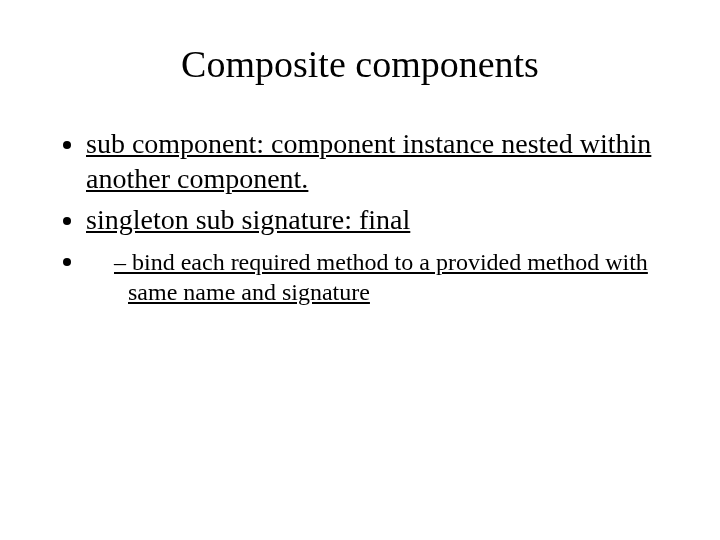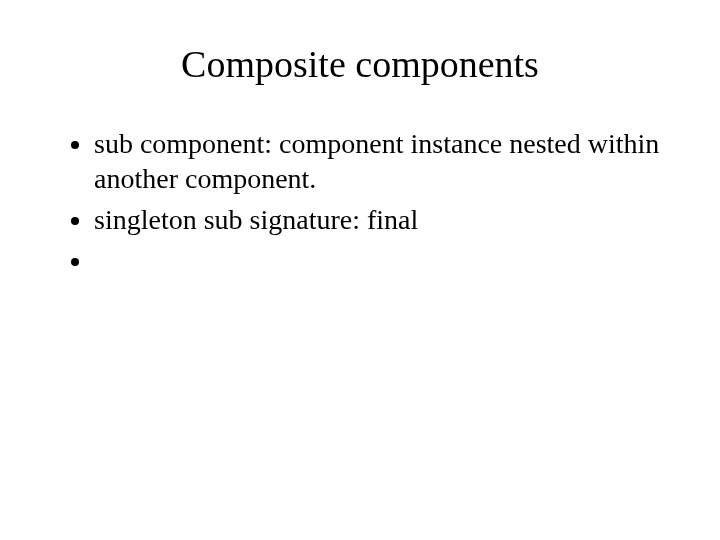--- a/index.html
+++ b/index.html
@@ -20,22 +20,23 @@
   .title {
     text-align: center;
     font-size: 38px;
     font-weight: normal;
     margin: 12px 0 40px 0;
   }
   ul.level1 {
     list-style-type: disc;
     font-size: 28px;
     line-height: 1.25;
-    margin: 16px;
+    margin: 8px;
     padding-left: 38px;
+    text-decoration: underline;
   }
   ul.level1 > li {
     margin-bottom: 6px;
   }
   ul.level2 {
     list-style-type: none;
     font-size: 24px;
     line-height: 1.25;
     margin: 6px 0 0 0;
     padding-left: 28px;
@@ -52,16 +53,17 @@
 </head>
 <body>
 
 <div class="slide">
   <h1 class="title">Composite components</h1>
   <ul class="level1">
     <li>sub component: component instance nested within another component.</li>
     <li>singleton sub signature: final</li>
     <li>
       <ul class="level2">
+        <li>bind each required method to a provided method with  same name and signature</li>
       </ul>
     </li>
   </ul>
 </div>
 
 </body></html>

